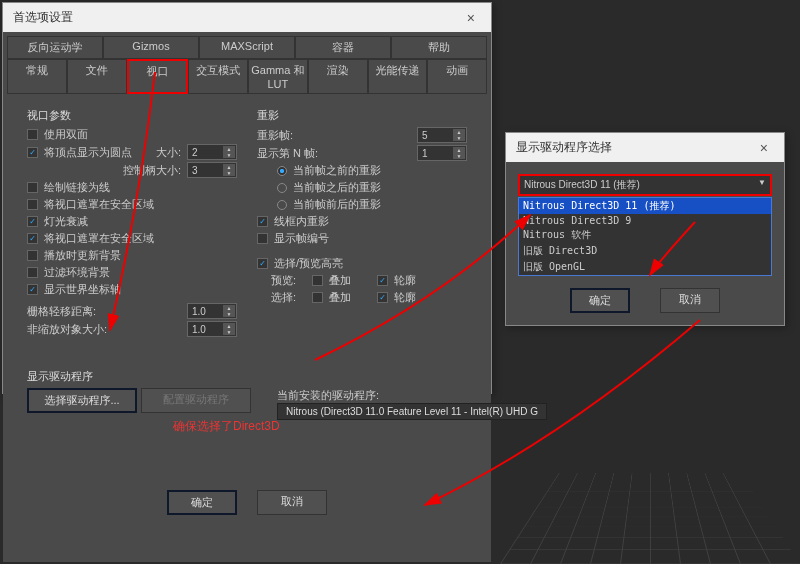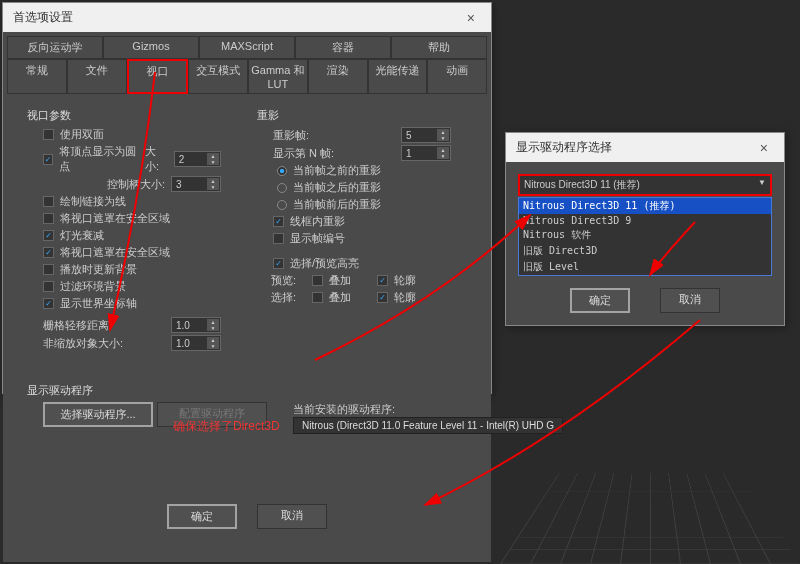--- a/index.html
+++ b/index.html
@@ -14,34 +14,34 @@
 .dialog-close { cursor: pointer; font-size: 14px; color: #555; padding: 0 6px; }
 .dialog-body { background: #4a4a4a; color: #ccc; padding: 4px; }
 
 .main-dialog { left: 2px; top: 2px; width: 490px; height: 392px; }
 .tab-row { display: flex; }
 .tab { flex: 1; text-align: center; font-size: 11px; padding: 3px 2px; background: #4a4a4a; color: #ccc; border: 1px solid #333; cursor: pointer; }
 .tab.active-hl { border: 2px solid #e00; }
 
 .panel-area { padding: 8px 20px; font-size: 11px; color: #ccc; }
 .section-title { margin: 6px 0 4px 0; color: #ddd; }
-.row { display: flex; align-items: center; margin: 2px 16px; gap: 6px; }
+.row { display: flex; align-items: center; margin: 2px 0; gap: 6px; }
 .cb { width: 11px; height: 11px; background: #333; border: 1px solid #666; display: inline-flex; align-items: center; justify-content: center; font-size: 8px; color: #3af; }
 .cb.checked::before { content: "✓"; }
 .radio { width: 10px; height: 10px; border-radius: 50%; border: 1px solid #888; display: inline-block; }
 .radio.checked { background: radial-gradient(circle, #3af 35%, #333 40%); }
 .spinner { width: 50px; height: 16px; background: #333; border: 1px solid #666; color: #ccc; font-size: 10px; padding: 0 16px 0 4px; display:flex; align-items:center; position: relative; }
 .spinner::after { content: "▲\A▼"; white-space: pre; font-size: 5px; line-height: 6px; position: absolute; right: 1px; top: 1px; background: #555; width: 12px; text-align: center; }
 
 .cols { display: flex; gap: 20px; }
 .col { flex: 1; }
 
 .btn { background: #505050; border: 1px solid #333; color: #ddd; font-size: 11px; padding: 3px 14px; cursor: pointer; text-align: center; }
 .btn.disabled { color: #777; }
-.btn.hl { border: 2px solid #a3a3a3; }
+.btn.hl { border: 2px solid #0f172a; }
 
 .textfield { background: #333; border: 1px solid #222; color: #ddd; font-size: 10px; padding: 2px 4px; width: 270px; text-align: center; }
 
 .bottom-btns { display: flex; justify-content: center; gap: 20px; margin-top: 60px; }
 
 .driver-dialog { left: 505px; top: 132px; width: 280px; }
 .dd-body { background: #4a4a4a; padding: 12px; }
 .dropdown { width: 100%; background: #333; border: 1px solid #666; color: #ccc; font-size: 10px; padding: 2px 4px; position: relative; }
 .dropdown::after { content: "▼"; position: absolute; right: 4px; font-size: 8px; }
 .dropdown.hl { border: 2px solid #e00; }
@@ -218,21 +218,21 @@
     <span>显示驱动程序选择</span>
     <span class="dialog-close">×</span>
   </div>
   <div class="dd-body">
     <div class="dropdown hl">Nitrous Direct3D 11 (推荐)</div>
     <div class="listbox">
       <div class="listitem selected">Nitrous Direct3D 11 (推荐)</div>
       <div class="listitem">Nitrous Direct3D 9</div>
       <div class="listitem">Nitrous 软件</div>
       <div class="listitem">旧版 Direct3D</div>
-      <div class="listitem">旧版 Level</div>
+      <div class="listitem">旧版 OpenGL</div>
     </div>
     <div class="dd-btns">
       <div class="btn hl" style="width:60px">确定</div>
       <div class="btn" style="width:60px">取消</div>
     </div>
   </div>
 </div>
 
 <svg class="arrows">
   <defs>

